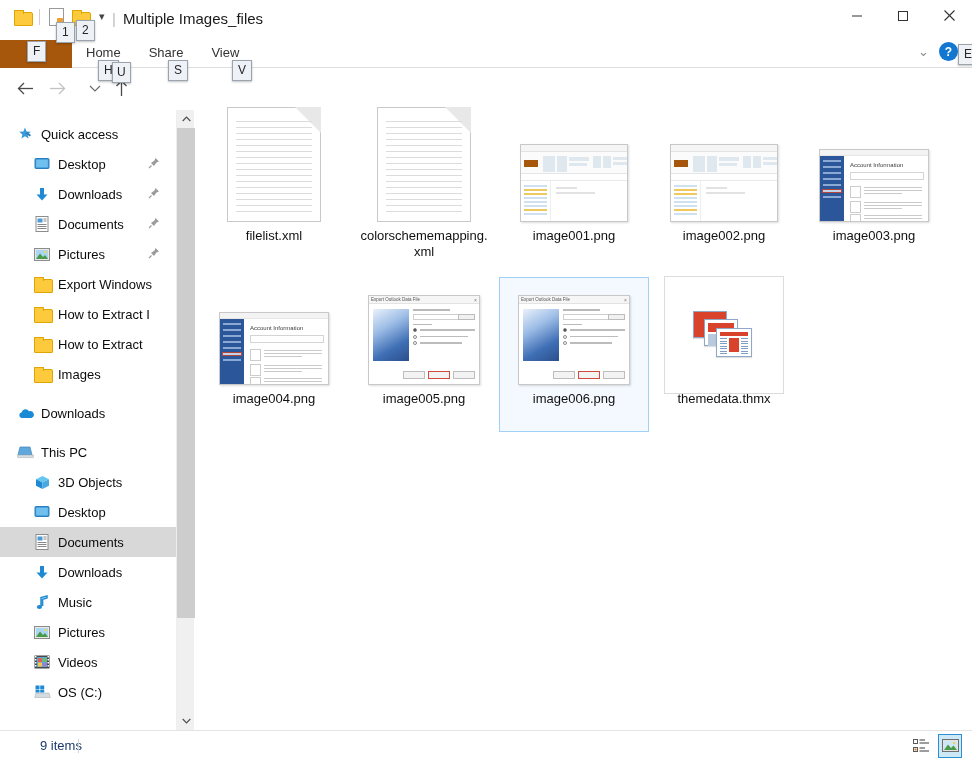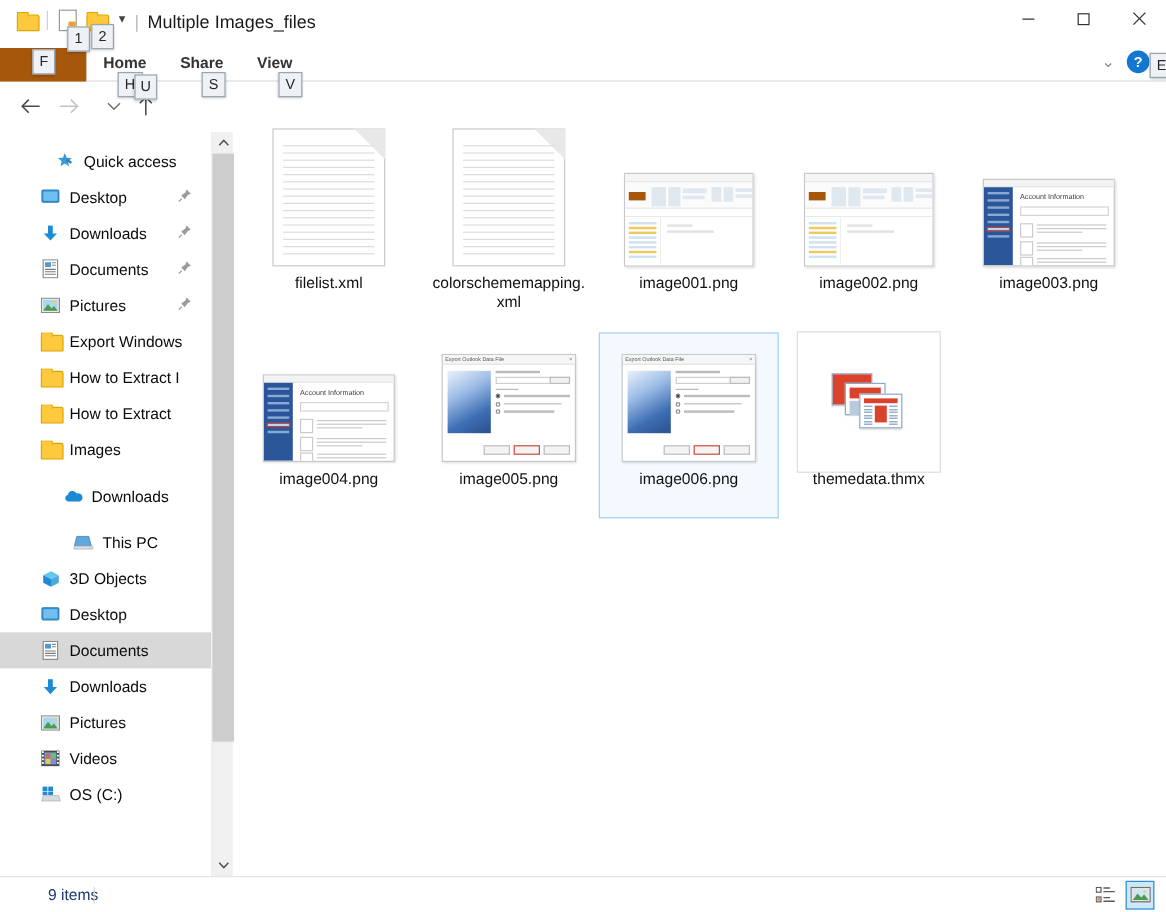--- a/index.html
+++ b/index.html
@@ -53,21 +53,21 @@
   .wincontrols { position:absolute; right:0; top:0; display:flex; }
   .wc { width:46px; height:31px; display:flex; align-items:center; justify-content:center; }
   .wc svg { display:block; }
 
   
   .ribbon { position:absolute; left:0; top:40px; width:972px; height:28px; }
   .file-tab {
     position:absolute; left:0; top:0; width:72px; height:28px;
     background:#a6570c;
   }
-  .tabs { position:absolute; left:72px; top:0; display:flex; height:28px; align-items:flex-start;font-weight:bold; }
+  .tabs { position:absolute; left:72px; top:0; display:flex; height:28px; align-items:flex-start; }
   .tab {
     font-size:13px; color:#333; padding:5px 14px 0 14px; white-space:nowrap;
   }
   .ribbon-underline {
     position:absolute; left:72px; top:67px; width:900px; height:1px; background:#dedede;
   }
   .ribbon-right {
     position:absolute; right:14px; top:42px; display:flex; align-items:center; gap:10px;
   }
   .chev-down-small { color:#8a8a8a; font-size:13px; }
@@ -108,21 +108,21 @@
     height:30px; display:flex; align-items:center; font-size:13px; color:#0b0b0b;
     white-space:nowrap; position:relative;
   }
   .nav-item.sel { background:#d8d8d8; }
   .nav-ico { width:22px; display:flex; align-items:center; justify-content:center; flex:0 0 22px; }
   .nav-lbl { padding-left:5px; }
   .pin { position:absolute; right:16px; top:8px; }
   .nav-gap { height:9px; }
 
   
-  .lvl0 { padding-left:14px;justify-content:center; }
+  .lvl0 { padding-left:14px; }
   .lvl1 { padding-left:31px; }
 
   
   .nav-scroll {
     position:absolute; left:176px; top:110px; width:18px; height:620px;
     background:#f0f0f0; border-left:1px solid #eee;
   }
   .sb-arrow { width:18px; height:18px; display:flex; align-items:center; justify-content:center;
               color:#606060; font-size:9px; }
   .sb-thumb { position:absolute; left:0; top:18px; width:18px; height:490px; background:#cdcdcd; }
@@ -530,20 +530,29 @@
       <span class="nav-ico">
         <svg width="14" height="15" viewBox="0 0 14 15">
             <rect x="5" y="1" width="4" height="7" fill="#1f8ad4"></rect>
             <path d="M1.5 7.5 L7 13.5 L12.5 7.5 Z" fill="#1f8ad4"></path>
           </svg>
       </span>
       <span class="nav-lbl">Downloads</span>
     </div>
     <div class="nav-item lvl1">
       <span class="nav-ico">
+        <svg width="13" height="15" viewBox="0 0 13 15">
+            <path d="M5 12 V2.5 L11 1 V3 L6.6 4.3 V11" fill="none" stroke="#1f8ad4" stroke-width="1.5"></path>
+            <ellipse cx="3.4" cy="12" rx="2.6" ry="2.1" fill="#1f8ad4"></ellipse>
+          </svg>
+      </span>
+      <span class="nav-lbl">Music</span>
+    </div>
+    <div class="nav-item lvl1">
+      <span class="nav-ico">
         <svg width="16" height="13" viewBox="0 0 16 13">
             <rect x="0.5" y="0.5" width="15" height="12" fill="#e9e9e9" stroke="#8c8c8c"></rect>
             <rect x="2" y="2" width="12" height="9" fill="#a9d6f0"></rect>
             <path d="M2 11 L6 5.5 L9 9 L11 7 L14 11 Z" fill="#4a9a4a"></path>
             <circle cx="11.5" cy="4" r="1.3" fill="#f2d45c"></circle>
           </svg>
       </span>
       <span class="nav-lbl">Pictures</span>
     </div>
     <div class="nav-item lvl1">

